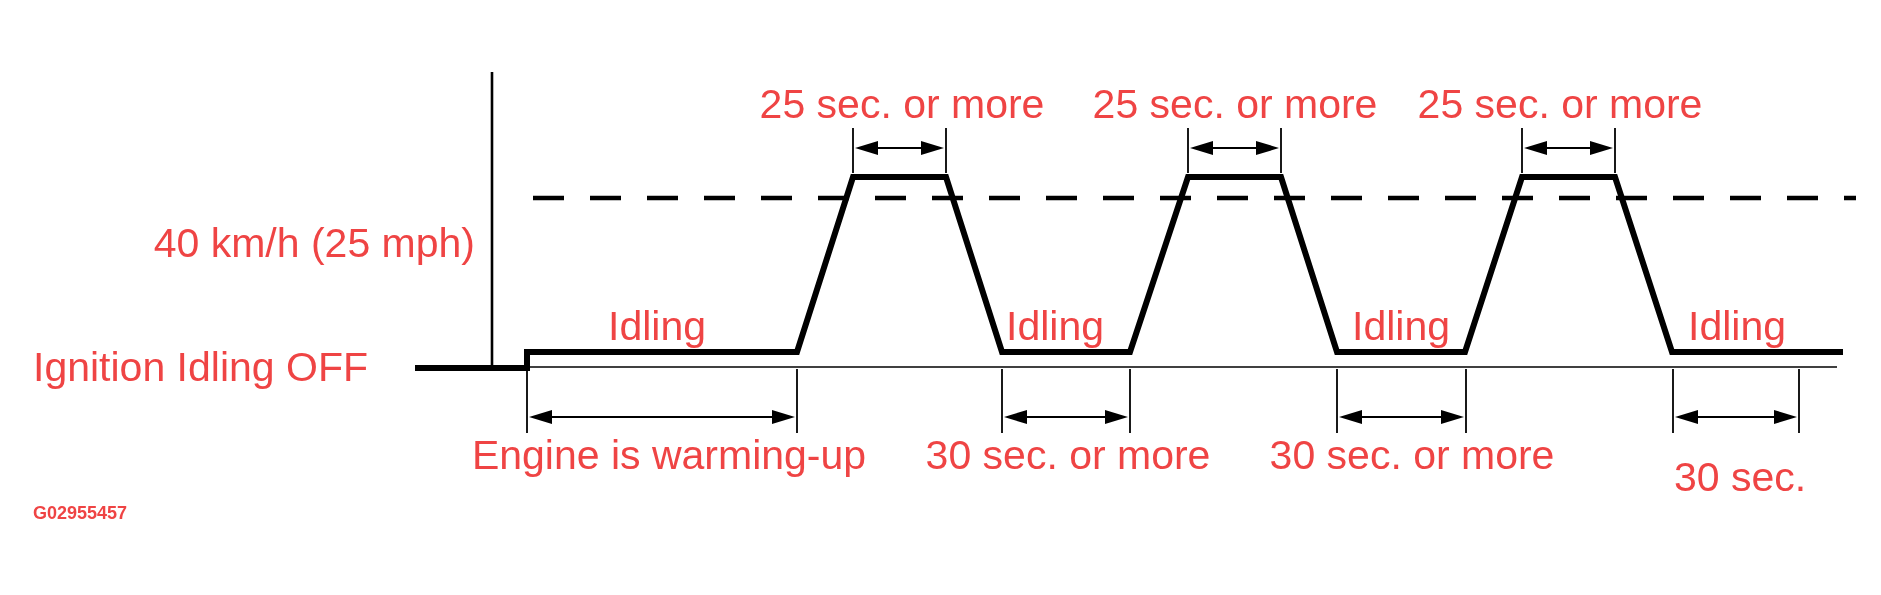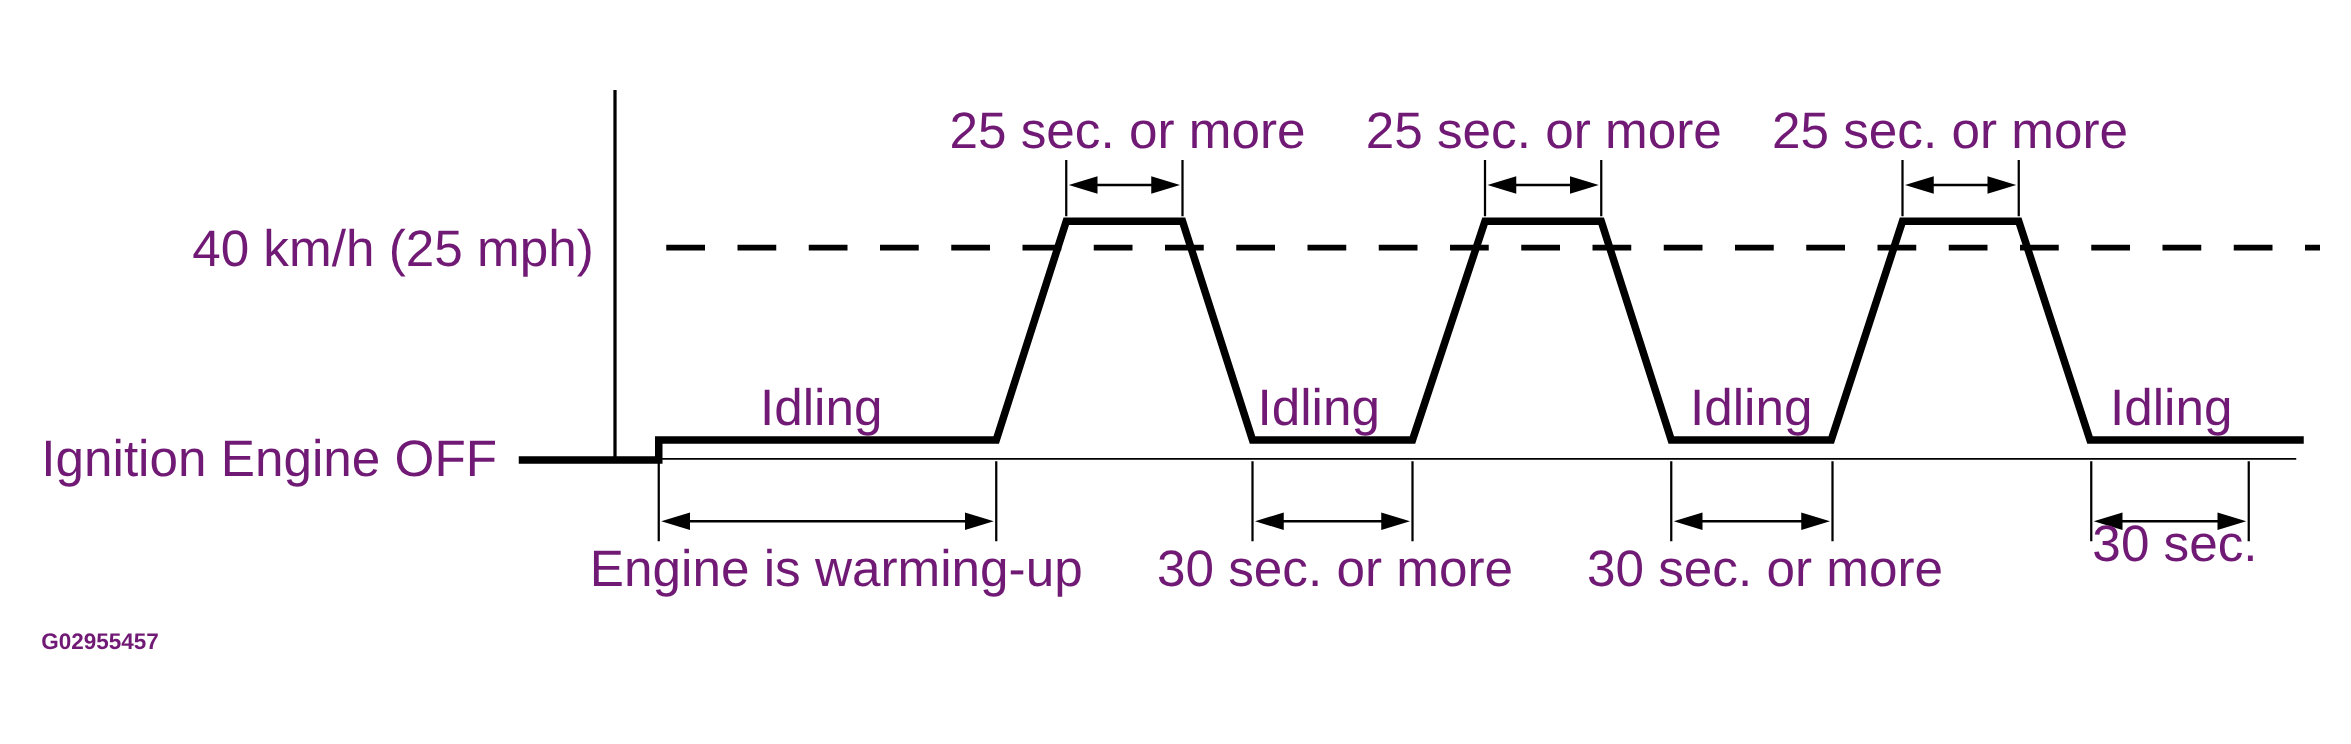--- a/index.html
+++ b/index.html
@@ -11,25 +11,25 @@
     font-family: "Liberation Sans", sans-serif;
     color: #000000;
     overflow: hidden;
   }
   .diagram-stage svg { position: absolute; left: 0; top: 0; }
   .lbl {
     position: absolute;
     font-size: 41px;
     line-height: 41px;
     white-space: nowrap;
-    color: #701a75;
+    color: #ef4444;
     letter-spacing: 0px;
   }
   .lbl.centered { transform: translateX(-50%); }
-  .lbl.right-aligned { text-align: right; }
+  .lbl.right-aligned { text-align: right; margin-top: 44px; }
   .lbl.code {
     font-size: 18px;
     line-height: 26px;
     font-weight: bold;
   }
 </style>
 </head>
 <body>
 
 <div class="diagram-stage">
@@ -100,27 +100,27 @@
       <polygon points="1797,417 1774,410 1774,424" fill="#000000"></polygon>
     </g>
   </svg>
 
   <div class="lbl centered" style="left:902px; top:84px;">25 sec. or more</div>
   <div class="lbl centered" style="left:1235px; top:84px;">25 sec. or more</div>
   <div class="lbl centered" style="left:1560px; top:84px;">25 sec. or more</div>
 
   <div class="lbl right-aligned" style="right:1406px; top:179px;">40 km/h (25 mph)</div>
 
-  <div class="lbl" style="left:33px; top:347px;">Ignition Engine OFF</div>
+  <div class="lbl" style="left:33px; top:347px;">Ignition Idling OFF</div>
 
   <div class="lbl centered" style="left:657px; top:306px;">Idling</div>
   <div class="lbl centered" style="left:1055px; top:306px;">Idling</div>
   <div class="lbl centered" style="left:1401px; top:306px;">Idling</div>
   <div class="lbl centered" style="left:1737px; top:306px;">Idling</div>
 
   <div class="lbl centered" style="left:669px; top:435px;text-align:right;">Engine is warming-up</div>
   <div class="lbl centered" style="left:1068px; top:435px;">30 sec. or more</div>
   <div class="lbl centered" style="left:1412px; top:435px;">30 sec. or more</div>
-  <div class="lbl centered" style="left:1740px; top:415px;">30 sec.</div>
+  <div class="lbl centered" style="left:1740px; top:457px;">30 sec.</div>
 
   <div class="lbl code" style="left:33px; top:500px;">G02955457</div>
 
 </div>
 
 </body></html>

